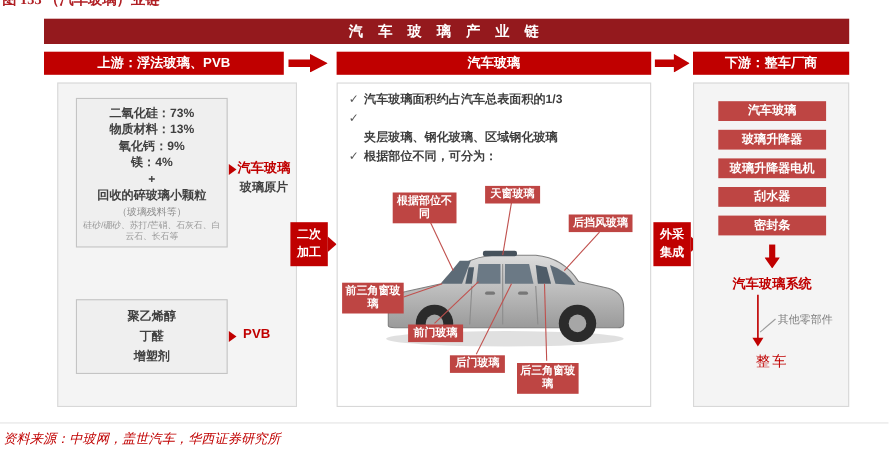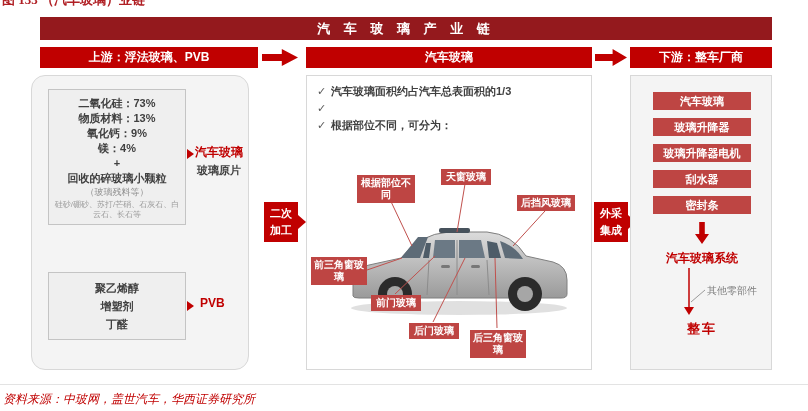--- a/index.html
+++ b/index.html
@@ -22,21 +22,21 @@
   .bar.up   { left:40px;  width:218px; }
   .bar.mid  { left:306px; width:286px; }
   .bar.down { left:630px; width:142px; }
   .flow-arrow { position:absolute; top:49px; width:36px; height:17px; background:#c00000;
                 clip-path:polygon(0 30%,55% 30%,55% 0,100% 50%,55% 100%,55% 70%,0 70%); }
   .flow-arrow.a1 { left:262px; }
   .flow-arrow.a2 { left:595px; width:32px; }
 
   
   .panel { position:absolute; top:75px; height:295px; border:1px solid #d8d8d8; }
-  .panel.left   { left:31px;  width:218px; background:#f4f4f4;border-radius:14px; }
+  .panel.left   { left:52px;  width:218px; background:#f4f4f4; }
   .panel.center { left:306px; width:286px; background:#ffffff; }
   .panel.right  { left:630px; width:142px; background:#f4f4f4; }
 
   
   .mat-box { position:absolute; left:16px; top:13px; width:138px; background:#efefef;
              border:1px solid #c4c4c4; padding:6px 4px 4px; text-align:center; }
   .mat-line { font-size:11px; font-weight:bold; color:#404040; line-height:15px; }
   .mat-sub  { font-size:9px; color:#8c8c8c; line-height:12px; }
   .mat-note { font-size:8px; color:#9a9a9a; line-height:10px; margin-top:2px; }
   .pvb-box { position:absolute; left:16px; top:196px; width:138px; height:68px; background:#efefef;
@@ -81,21 +81,21 @@
   .dn-item { position:absolute; left:22px; width:98px; height:18px; background:#be4543; color:#fff;
              font-size:11px; font-weight:bold; text-align:center; line-height:18px; }
   .di0{top:16px} .di1{top:42px} .di2{top:68px} .di3{top:94px} .di4{top:120px}
   .down-arrow { position:absolute; left:64px; top:146px; width:14px; height:22px; background:#c00000;
                 clip-path:polygon(30% 0,70% 0,70% 55%,100% 55%,50% 100%,0 55%,30% 55%); }
   .sys-label { position:absolute; left:0; top:174px; width:142px; text-align:center;
                font-size:12px; font-weight:bold; color:#c00000; }
   .connector { position:absolute; left:0; top:190px; width:142px; height:50px; pointer-events:none; }
   .other-label { position:absolute; left:76px; top:208px; font-size:10px; color:#7f7f7f; }
   .final-label { position:absolute; left:0; top:244px; width:142px; text-align:center;
-                 font-size:13px; font-weight:bold; color:#c00000; letter-spacing:2px; }
+                 font-size:13px; font-weight:normal; color:#c00000; letter-spacing:2px; }
 
   
   .divider { position:absolute; left:0; top:384px; width:808px; border-top:1px solid #e3e3e3; }
   .source { position:absolute; left:3px; top:391px; font-family:"Liberation Serif",serif;
             font-style:italic; font-size:12px; color:#c00000; }
 </style>
 </head>
 <body>
 
 <div class="canvas">
@@ -119,22 +119,22 @@
       <div class="mat-line">+</div>
       <div class="mat-line">回收的碎玻璃小颗粒</div>
       <div class="mat-sub">（玻璃残料等）</div>
       <div class="mat-note">硅砂/硼砂、苏打/芒硝、石灰石、白云石、长石等</div>
     </div>
     <div class="small-arrow sa1"></div>
     <div class="prod1">汽车玻璃</div>
     <div class="prod1-sub">玻璃原片</div>
     <div class="pvb-box">
       <div>聚乙烯醇</div>
+      <div>丁醛</div>
       <div>增塑剂</div>
-      <div>丁醛</div>
     </div>
     <div class="small-arrow sa2"></div>
     <div class="prod2">PVB</div>
   </div>
 
   <div class="trans t1">
     <div>二次</div>
     <div>加工</div>
   </div>
   <div class="trans-tip tip1"></div>
@@ -143,20 +143,21 @@
     <div class="bullets">
       <div class="bullet">
         <span class="chk">✓</span>
         <span>汽车玻璃面积约占汽车总表面积的1/3</span>
       </div>
       <div class="bullet">
         <span class="chk">✓</span>
       </div>
       <div class="bullet">
         <span class="chk"></span>
+        <span>夹层玻璃、钢化玻璃、区域钢化玻璃</span>
       </div>
       <div class="bullet">
         <span class="chk">✓</span>
         <span>根据部位不同，可分为：</span>
       </div>
     </div>
 
     <svg class="leader-lines" viewBox="0 0 286 295">
       <g stroke="#c0504d" stroke-width="1">
         <line x1="79" y1="115" x2="105" y2="170"></line>

